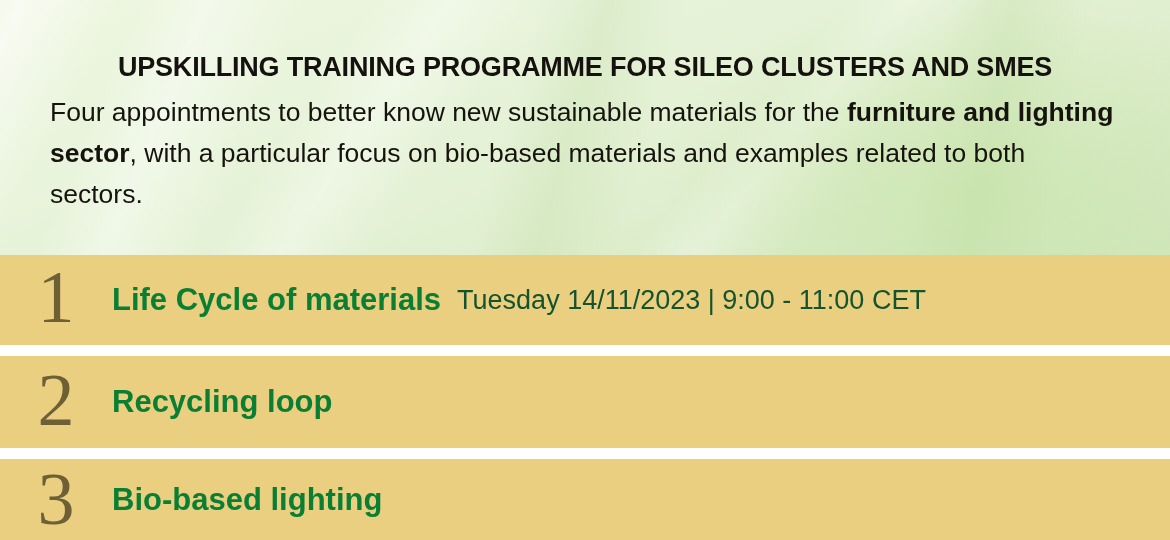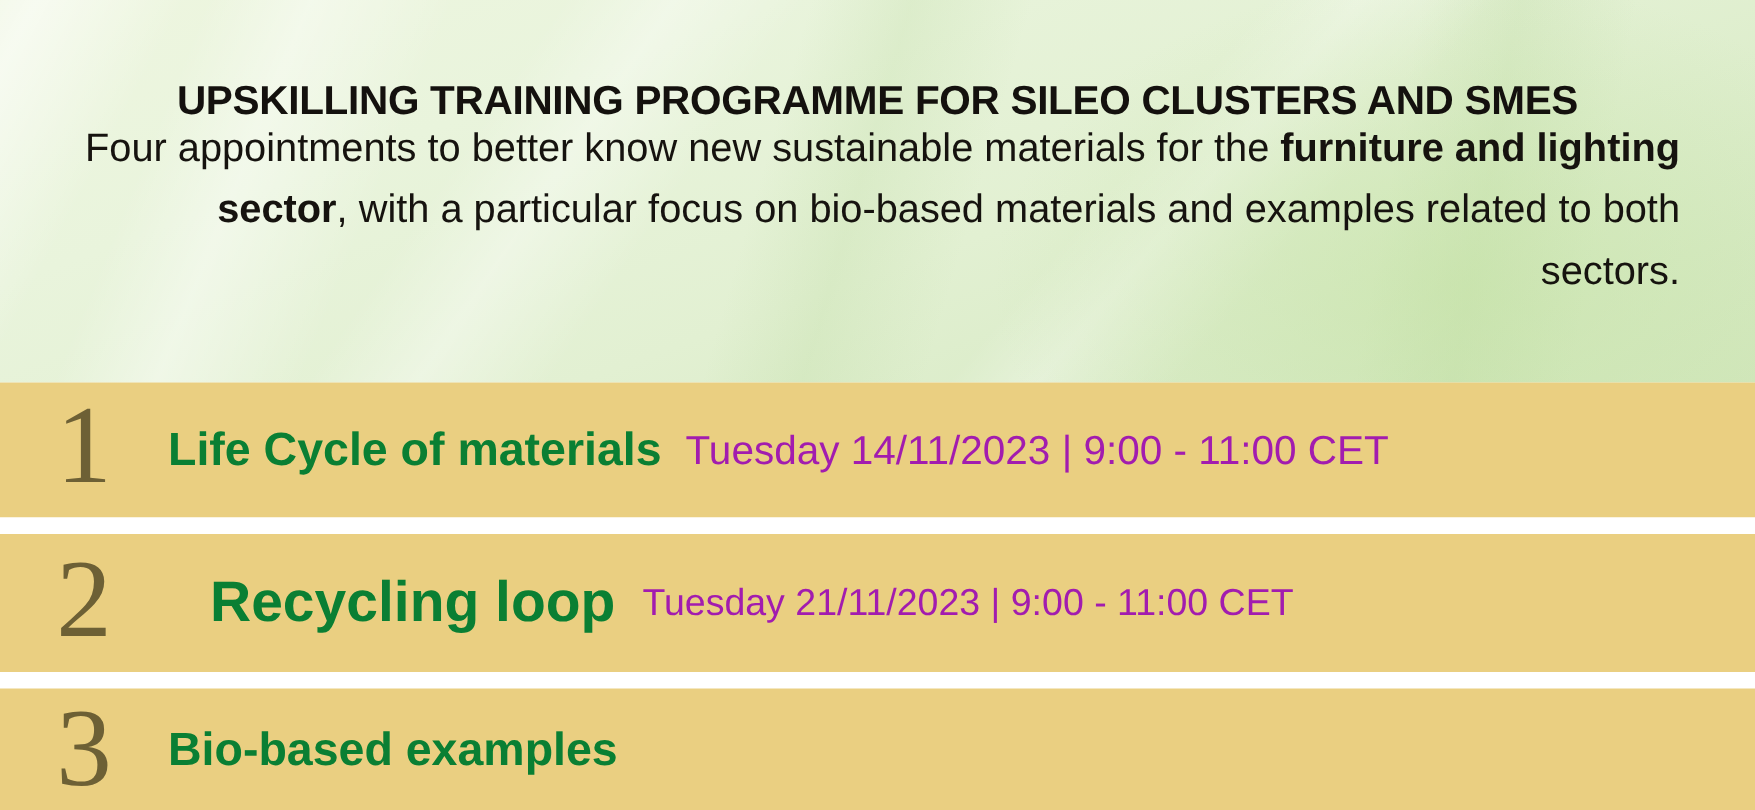--- a/index.html
+++ b/index.html
@@ -88,23 +88,23 @@
     font-weight: bold;
     font-size: 27px;
     letter-spacing: -0.2px;
     color: #14110e;
     white-space: nowrap;
   }
 
   .blurb {
     position: absolute;
     left: 50px;
-    top: 78px;
+    top: 92px;
     width: 1070px;
-    text-align: right;
+    text-align: left;
     font-family: "Liberation Sans", sans-serif;
     font-size: 26.5px;
     line-height: 41px;
     color: #16130f;
   }
   .blurb b { font-weight: bold; }
 
   
   .band {
     position: absolute;
@@ -132,27 +132,27 @@
   .band-3 .band-num { font-size: 74px; padding-bottom: 2px; }
 
   .band-topic {
     flex: 0 0 auto;
     font-family: Liberation Sans, sans-serif;
     font-weight: bold;
     color: #0a7f33;
     white-space: nowrap;
   }
   .band-1 .band-topic { font-size: 31px; }
-  .band-2 .band-topic { font-size: 38px; margin-left: 28px; }
+  .band-2 .band-topic { font-size: 31px; }
   .band-3 .band-topic { font-size: 31px; }
 
   .band-when {
     flex: 0 0 auto;
     font-family: "Liberation Sans", sans-serif;
-    color: #a21caf;
+    color: #14532d;
     white-space: nowrap;
   }
   .band-1 .band-when { font-size: 27px; margin-left: 16px; }
   .band-2 .band-when { font-size: 25px; margin-left: 18px; }
   .band-3 .band-when { font-size: 25px; margin-left: 22px; }
 
   .gap {
     position: absolute;
     left: 0;
     width: 1170px;
@@ -185,23 +185,22 @@
     <div class="band-num">1</div>
     <div class="band-topic">Life Cycle of materials</div>
     <div class="band-when">Tuesday 14/11/2023 | 9:00 - 11:00 CET</div>
   </div>
 
   <div class="gap gap-1"></div>
 
   <div class="band band-2">
     <div class="band-num">2</div>
     <div class="band-topic">Recycling loop</div>
-    <div class="band-when">Tuesday 21/11/2023 | 9:00 - 11:00 CET</div>
   </div>
 
   <div class="gap gap-2"></div>
 
   <div class="band band-3">
     <div class="band-num">3</div>
-    <div class="band-topic">Bio-based examples</div>
+    <div class="band-topic">Bio-based lighting</div>
   </div>
 
 </div>
 
 </body></html>

